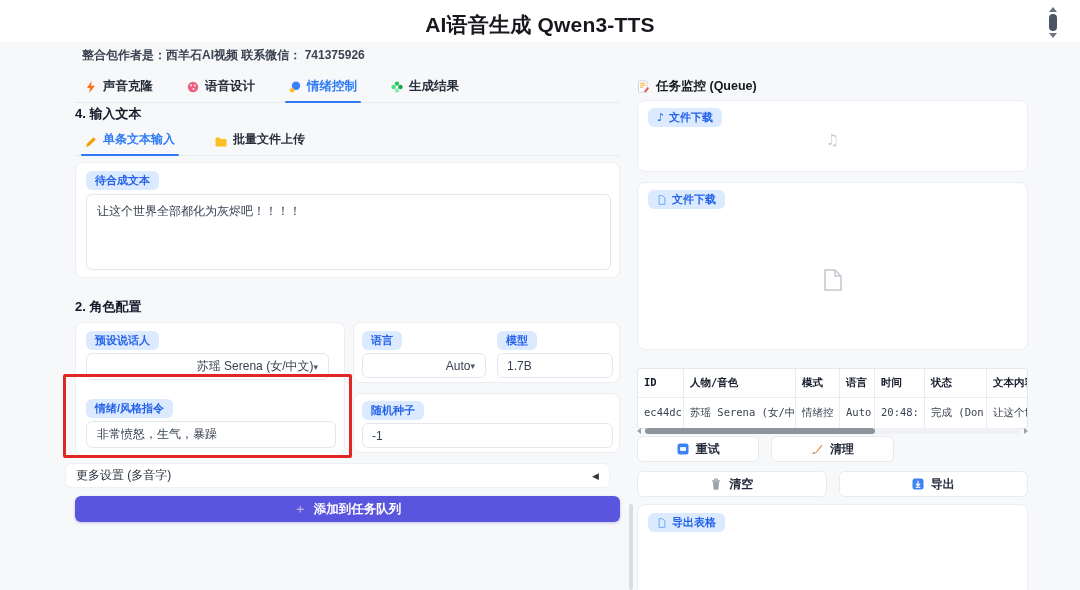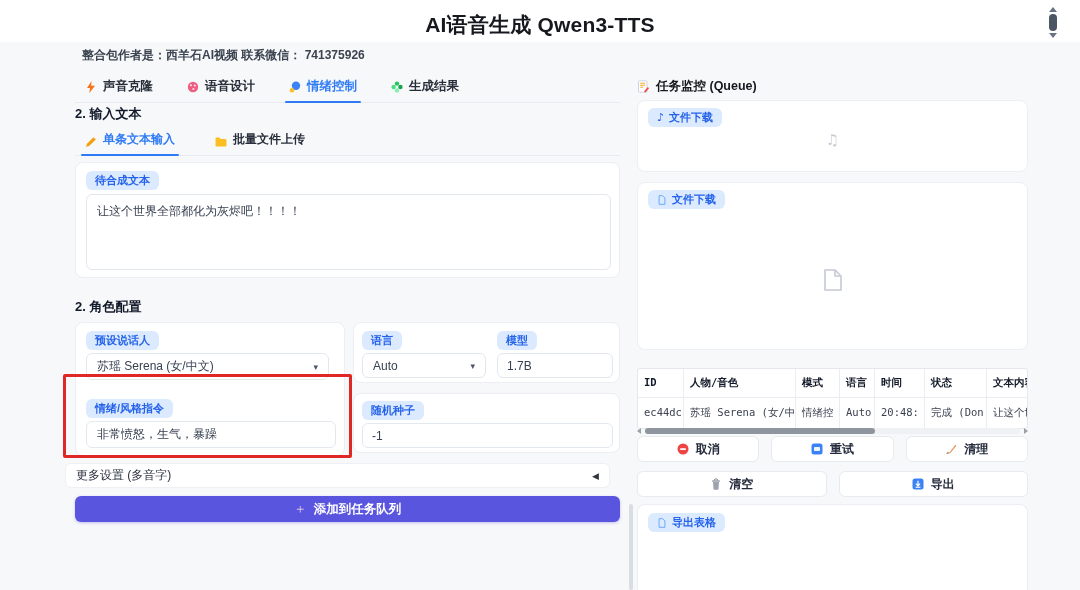--- a/index.html
+++ b/index.html
@@ -43,21 +43,21 @@
   
   .text-card { left:75px; top:162px; width:545px; height:116px; }
   .text-card .badge { position:absolute; left:10px; top:8px; }
   .text-card textarea { position:absolute; left:10px; top:31px; width:525px; height:76px; resize:none; border:1px solid #e3e7ee; border-radius:6px; padding:8px 10px; font-family:inherit; font-size:12px; color:#374151; outline:none; }
 
   
   .card-speaker { left:75px; top:322px; width:270px; height:134px; }
   .card-lang { left:353px; top:322px; width:267px; height:61px; }
   .card-seed { left:353px; top:393px; width:267px; height:60px; }
 
-  .sel { display:flex; align-items:center; justify-content:space-between; padding:0 10px; height:27px; cursor:pointer; }
+  .sel { display:flex; align-items:center; justify-content:flex-end; padding:0 10px; height:27px; cursor:pointer; }
   .sel .caret { color:#4b5563; font-size:9px; }
 
   .card-speaker .badge.b1 { position:absolute; left:10px; top:8px; }
   .speaker-sel { position:absolute; left:10px; top:30px; width:243px; }
   .card-speaker .badge.b2 { position:absolute; left:10px; top:76px; }
   .emotion-input { position:absolute; left:10px; top:98px; width:250px; height:27px; border:1px solid #e3e7ee; border-radius:6px; padding:0 10px; font-family:inherit; font-size:12px; color:#374151; outline:none; }
 
   .card-lang .badge.lang { position:absolute; left:8px; top:8px; }
   .lang-sel { position:absolute; left:8px; top:30px; width:124px; height:25px; }
   .card-lang .badge.model { position:absolute; left:143px; top:8px; }
@@ -165,21 +165,21 @@
   <span>
       <svg width="13" height="13" viewBox="0 0 13 13">
         <rect x="1.5" y="0.8" width="8.5" height="11.4" rx="1" fill="#fff" stroke="#cbd5e1"></rect>
         <path d="M3.2 3.2 h5 M3.2 5.2 h5 M3.2 7.2 h3" stroke="#f59e0b" stroke-width="0.9"></path>
         <path d="M7 11.5 L10.8 7 L12 8.2 L8.4 12.6 Z" fill="#ef4444"></path>
       </svg>
     </span>
   <span>任务监控 (Queue)</span>
 </div>
 
-<div class="sec-title" style="left:75px; top:105px;">2. 输入文本</div>
+<div class="sec-title" style="left:75px; top:105px;">4. 输入文本</div>
 
 <div class="subtabs">
   <div class="subtab active">
     <span>
         <svg width="12" height="12" viewBox="0 0 12 12">
           <path d="M1 11 L2.2 7.6 L8.6 1.2 L10.8 3.4 L4.4 9.8 Z" fill="#f59e0b"></path>
         </svg>
       </span>
     <span>单条文本输入</span>
   </div>
@@ -287,29 +287,20 @@
   <div class="larr"></div>
   <div class="track"></div>
   <div class="thumb"></div>
   <div class="rarr"></div>
 </div>
 
 <div class="btn-row1">
   <button class="qbtn">
     <span>
         <svg width="12" height="12" viewBox="0 0 12 12">
-          <circle cx="6" cy="6" r="5.5" fill="#ef4444"></circle>
-          <rect x="3" y="5.2" width="6" height="1.7" rx="0.85" fill="#fff"></rect>
-        </svg>
-      </span>
-    <span>取消</span>
-  </button>
-  <button class="qbtn">
-    <span>
-        <svg width="12" height="12" viewBox="0 0 12 12">
           <rect x="0.5" y="0.5" width="11" height="11" rx="2.5" fill="#3b82f6"></rect>
           <rect x="3" y="4" width="6" height="4" rx="0.8" fill="#fff" opacity="0.92"></rect>
         </svg>
       </span>
     <span>重试</span>
   </button>
   <button class="qbtn">
     <span>
         <svg width="12" height="12" viewBox="0 0 12 12">
           <path d="M1 11 C3 10.6 4 10 4.8 9 L10.4 1.8 L11.4 2.8 L5.6 9.7 C4.8 10.6 3 11 1 11 Z" fill="#e8955a"></path>

